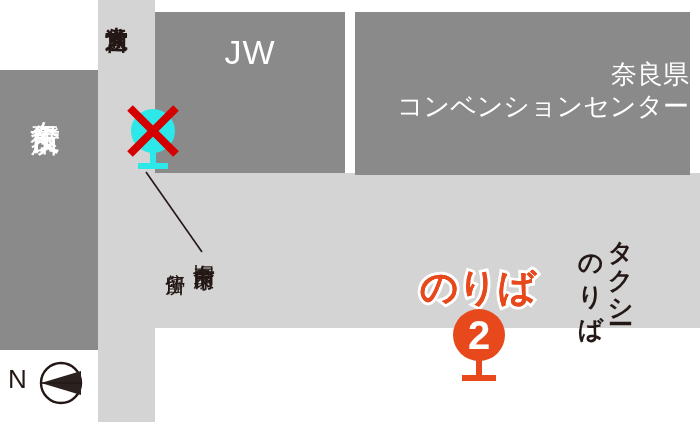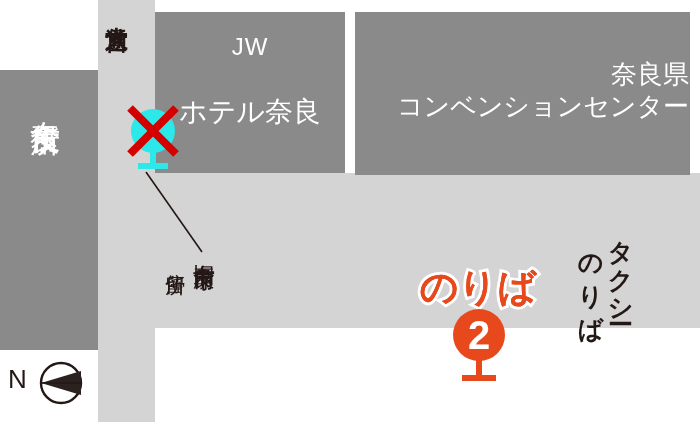--- a/index.html
+++ b/index.html
@@ -28,21 +28,21 @@
 
   
   .vtext{position:absolute;writing-mode:vertical-rl;text-orientation:upright;
          white-space:nowrap;line-height:1.04;letter-spacing:1px;}
 
   #label-cityhall{left:30px;top:98px;color:#ffffff;font-size:30px;font-weight:400;}
   #label-omiya{left:104px;top:8px;color:#231815;font-size:23px;font-weight:700;}
 
   #label-jw{position:absolute;left:156px;top:32px;width:188px;text-align:center;
             color:#ffffff;font-size:28px;font-weight:400;line-height:1.22;}
-  #label-jw .jw-line1{font-size:24px;letter-spacing:1px;display:block;}
+  #label-jw .jw-line1{font-size:34px;letter-spacing:1px;display:block;}
 
   #label-convention{position:absolute;left:356px;top:50px;width:333px;text-align:right;
             color:#ffffff;font-size:26px;line-height:1.24;margin-top:8px;}
 
   #label-oldcityhall{left:192px;top:246px;color:#231815;font-size:22px;font-weight:400;}
   #label-busstop{left:165px;top:258px;color:#231815;font-size:20px;font-weight:400;}
   #label-taxi-col1{left:608px;top:222px;color:#231815;font-size:25px;font-weight:700;}
   #label-taxi-col2{left:578px;top:238px;color:#231815;font-size:25px;font-weight:700;}
 
   
@@ -82,21 +82,20 @@
 
   <div class="bldg" id="bldg-cityhall"></div>
   <div class="bldg" id="bldg-jw"></div>
   <div class="bldg" id="bldg-convention"></div>
 
   <div class="vtext" id="label-cityhall">奈良市役所</div>
 
   <div id="label-jw">
     <span class="jw-line1">JW</span>
     <br>
-    <span>ホテル奈良</span>
   </div>
 
   <div id="label-convention">
     <span>奈良県</span><br>
     <span>コンベンションセンター</span>
   </div>
 
   <div class="vtext" id="label-omiya">大宮通り</div>
 
   <div class="vtext" id="label-oldcityhall">旧奈良市庁前</div>

